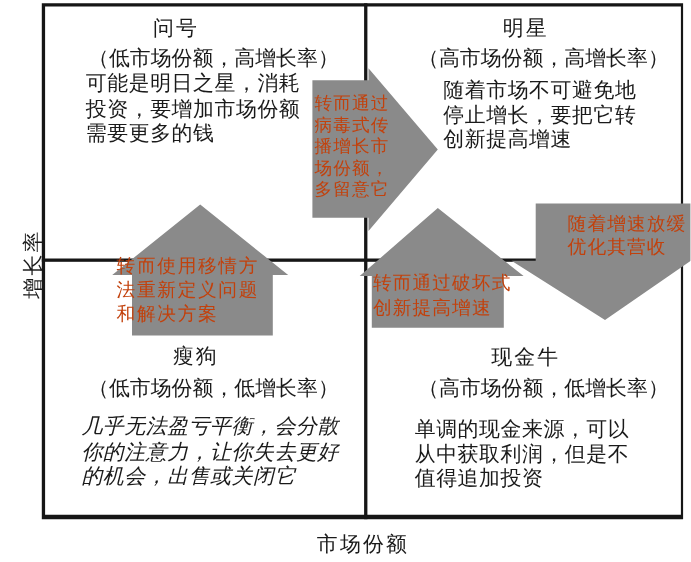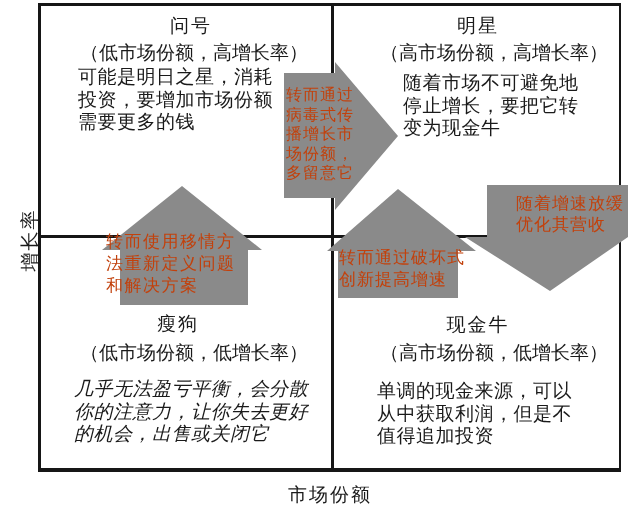--- a/index.html
+++ b/index.html
@@ -31,21 +31,21 @@
     left:254px;top:482px;width:152px;
     text-align:center;font-size:19px;letter-spacing:2px;z-index:2;
   }
   
   .q-title{font-size:19px;letter-spacing:2px;text-align:center;z-index:3;white-space:nowrap;}
   .q-sub{font-size:19px;text-align:right;z-index:3;white-space:nowrap;}
   .q-body{
     font-size:19px;line-height:22.5px;letter-spacing:0.5px;
     text-align:left;white-space:pre-line;z-index:3;
   }
-  #q1-title{left:71px;top:13px;width:240px;}
+  #q1-title{left:40px;top:13px;width:240px;}
   #q1-sub{left:48px;top:40px;width:260px;}
   #q1-body{left:78px;top:66px;width:222px;}
   #q2-title{left:358px;top:13px;width:240px;}
   #q2-sub{left:348px;top:40px;width:260px;}
   #q2-body{left:403px;top:72px;width:200px;}
   #q3-title{left:58px;top:311px;width:240px;}
   #q3-sub{left:48px;top:340px;width:260px;font-family:Liberation Serif, serif;}
   #q3-body{left:74px;top:378px;width:246px;font-style:italic;}
   #q4-title{left:358px;top:312px;width:240px;}
   #q4-sub{left:348px;top:340px;width:260px;}
@@ -76,21 +76,21 @@
   <div class="abs q-title" id="q1-title">问号</div>
   <div class="abs q-sub" id="q1-sub">（低市场份额，高增长率）</div>
   <div class="abs q-body" id="q1-body">可能是明日之星，消耗
 投资，要增加市场份额
 需要更多的钱</div>
 
   <div class="abs q-title" id="q2-title">明星</div>
   <div class="abs q-sub" id="q2-sub">（高市场份额，高增长率）</div>
   <div class="abs q-body" id="q2-body">随着市场不可避免地
 停止增长，要把它转
-变为现金牛</div>
+创新提高增速</div>
 
   <div class="abs q-title" id="q3-title">瘦狗</div>
   <div class="abs q-sub" id="q3-sub">（低市场份额，低增长率）</div>
   <div class="abs q-body" id="q3-body">几乎无法盈亏平衡，会分散
 你的注意力，让你失去更好
 的机会，出售或关闭它</div>
 
   <div class="abs q-title" id="q4-title">现金牛</div>
   <div class="abs q-sub" id="q4-sub">（高市场份额，低增长率）</div>
   <div class="abs q-body" id="q4-body">单调的现金来源，可以

